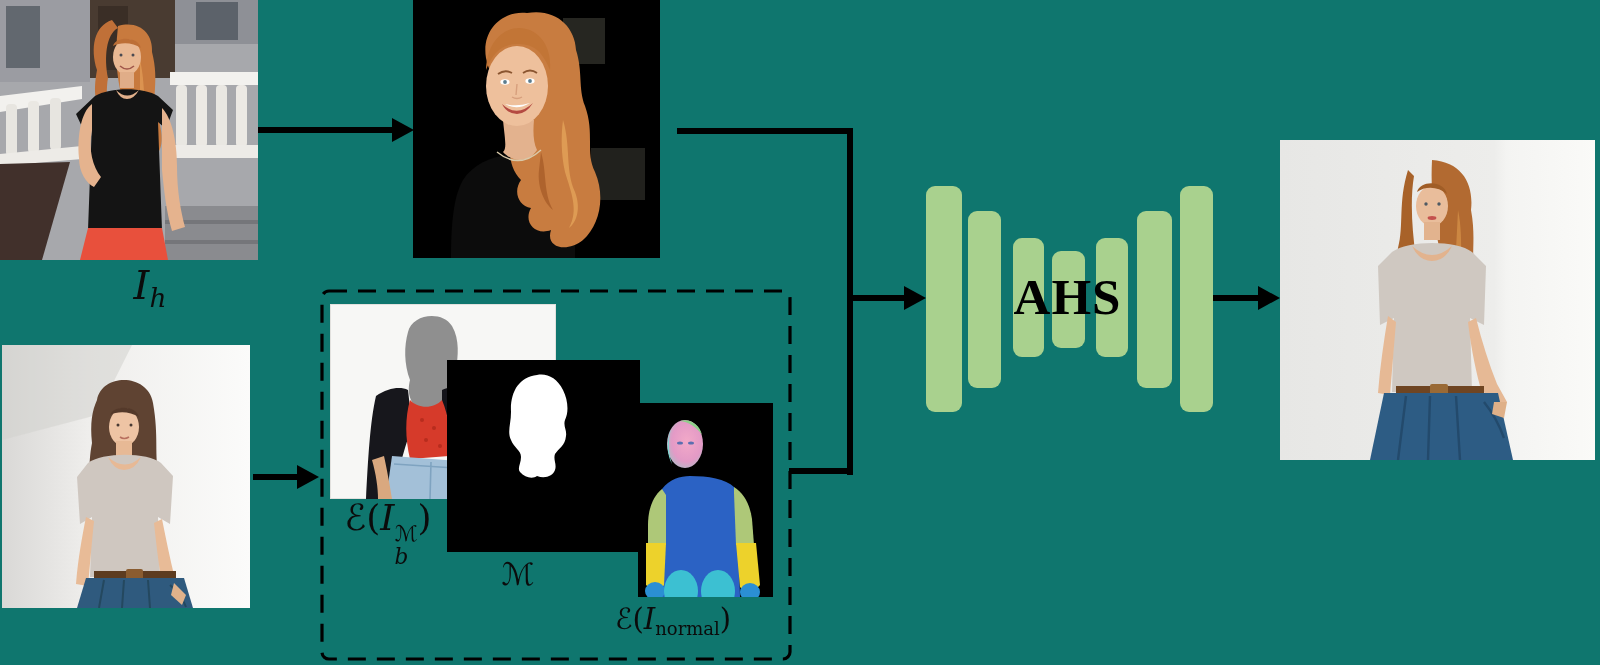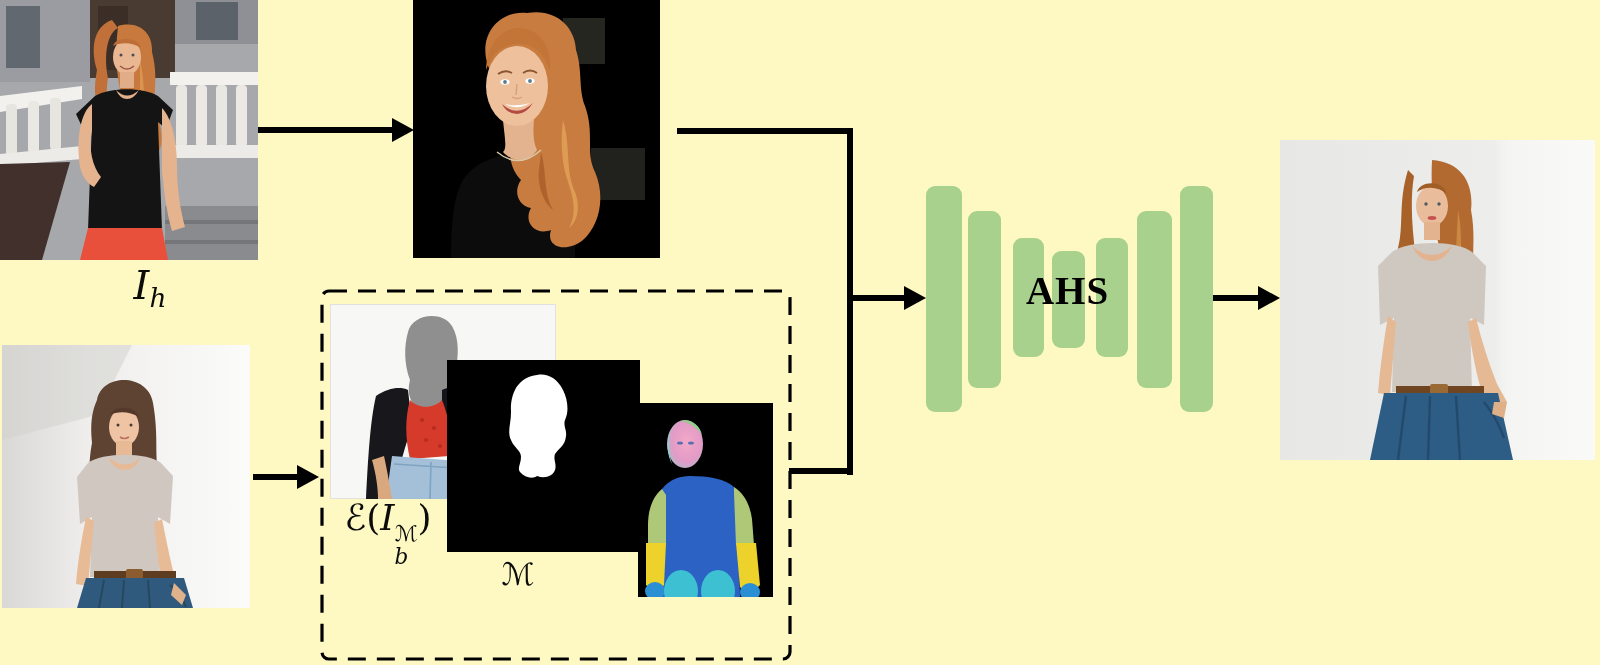--- a/index.html
+++ b/index.html
@@ -1,36 +1,36 @@
 <!DOCTYPE html>
 <html style="--green: #a9d18e; --ink: #000000;"><head>
 <meta charset="utf-8">
 <style>
   html,body{margin:0;padding:0;background:#ffffff;}
-  #canvas{position:relative;width:1600px;height:665px;background:#fef9c3;overflow:hidden;
+  #canvas{position:relative;width:1600px;height:665px;background:#0f766e;overflow:hidden;
           font-family:"DejaVu Serif","DejaVu Sans",serif;}
   .abs{position:absolute;}
   .photo{position:absolute;}
   .photo svg{display:block;width:100%;height:100%;}
   .line{position:absolute;background:var(--ink,#000);}
   .ah{position:absolute;width:0;height:0;border-top:12px solid transparent;
       border-bottom:12px solid transparent;border-left:22px solid var(--ink,#000);}
   .bar{position:absolute;background:var(--green,#a9d18e);border-radius:9px;}
   .mathlabel{position:absolute;text-align:center;color:#0b0b0b;
              font-family:"DejaVu Serif","DejaVu Sans",serif;}
   .mi{font-style:italic;}
   .mop{font-style:normal;}
   .mpar{font-style:normal;}
   .msub{font-style:italic;font-size:.66em;vertical-align:-0.32em;}
   .msubr{font-style:normal;font-size:.62em;vertical-align:-0.32em;}
   .supsub{display:inline-flex;flex-direction:column;align-items:flex-start;
           font-size:.60em;line-height:1.05;vertical-align:-0.52em;}
   .ssb{font-style:italic;}
   .ahs-text{position:absolute;font-family:"Liberation Serif","DejaVu Serif",serif;
-            font-weight:bold;font-size:39px;color:#000;text-align:center;
+            font-weight:bold;font-size:51px;color:#000;text-align:center;
             letter-spacing:1px;z-index:6;}
 </style>
 </head>
 <body>
 
 <div id="canvas">
 
   <div class="photo" style="left:0;top:0;width:258px;height:260px;">
     <svg viewBox="0 0 258 260" preserveAspectRatio="none">
       <rect width="258" height="260" fill="#a7a8ac"></rect>
@@ -194,20 +194,23 @@
       <path d="M96,84 C106,90 112,102 114,116 L116,142 L98,142 L96,90 Z" fill="#aec878"></path>
       <path d="M8,140 L28,140 L26,182 C22,188 14,188 8,182 Z" fill="#edd22b"></path>
       <path d="M98,140 L118,140 L122,182 C116,190 106,190 102,184 Z" fill="#edd22b"></path>
       <ellipse cx="17" cy="188" rx="10" ry="9" fill="#2b8fd4"></ellipse>
       <ellipse cx="112" cy="189" rx="10" ry="9" fill="#2b8fd4"></ellipse>
       <ellipse cx="43" cy="188" rx="17" ry="21" fill="#3cc0d2"></ellipse>
       <ellipse cx="80" cy="188" rx="17" ry="21" fill="#3cc0d2"></ellipse>
     </svg>
   </div>
 
+  <div class="mathlabel" style="left:588px;top:602px;width:170px;font-size:29px;z-index:4;">
+    <span class="mop">ℰ</span><span class="mpar">(</span><span class="mi">I</span><span class="msubr">normal</span><span class="mpar">)</span>
+  </div>
 
   <div class="line" style="left:258px;top:127px;width:136px;height:6px;"></div>
   <div class="ah" style="left:392px;top:118px;"></div>
 
   <div class="line" style="left:253px;top:474px;width:46px;height:6px;"></div>
   <div class="ah" style="left:297px;top:465px;"></div>
 
   <div class="line" style="left:677px;top:128px;width:174px;height:6px;"></div>
   <div class="line" style="left:847px;top:128px;width:6px;height:347px;"></div>
   <div class="line" style="left:789px;top:468px;width:58px;height:6px;"></div>

